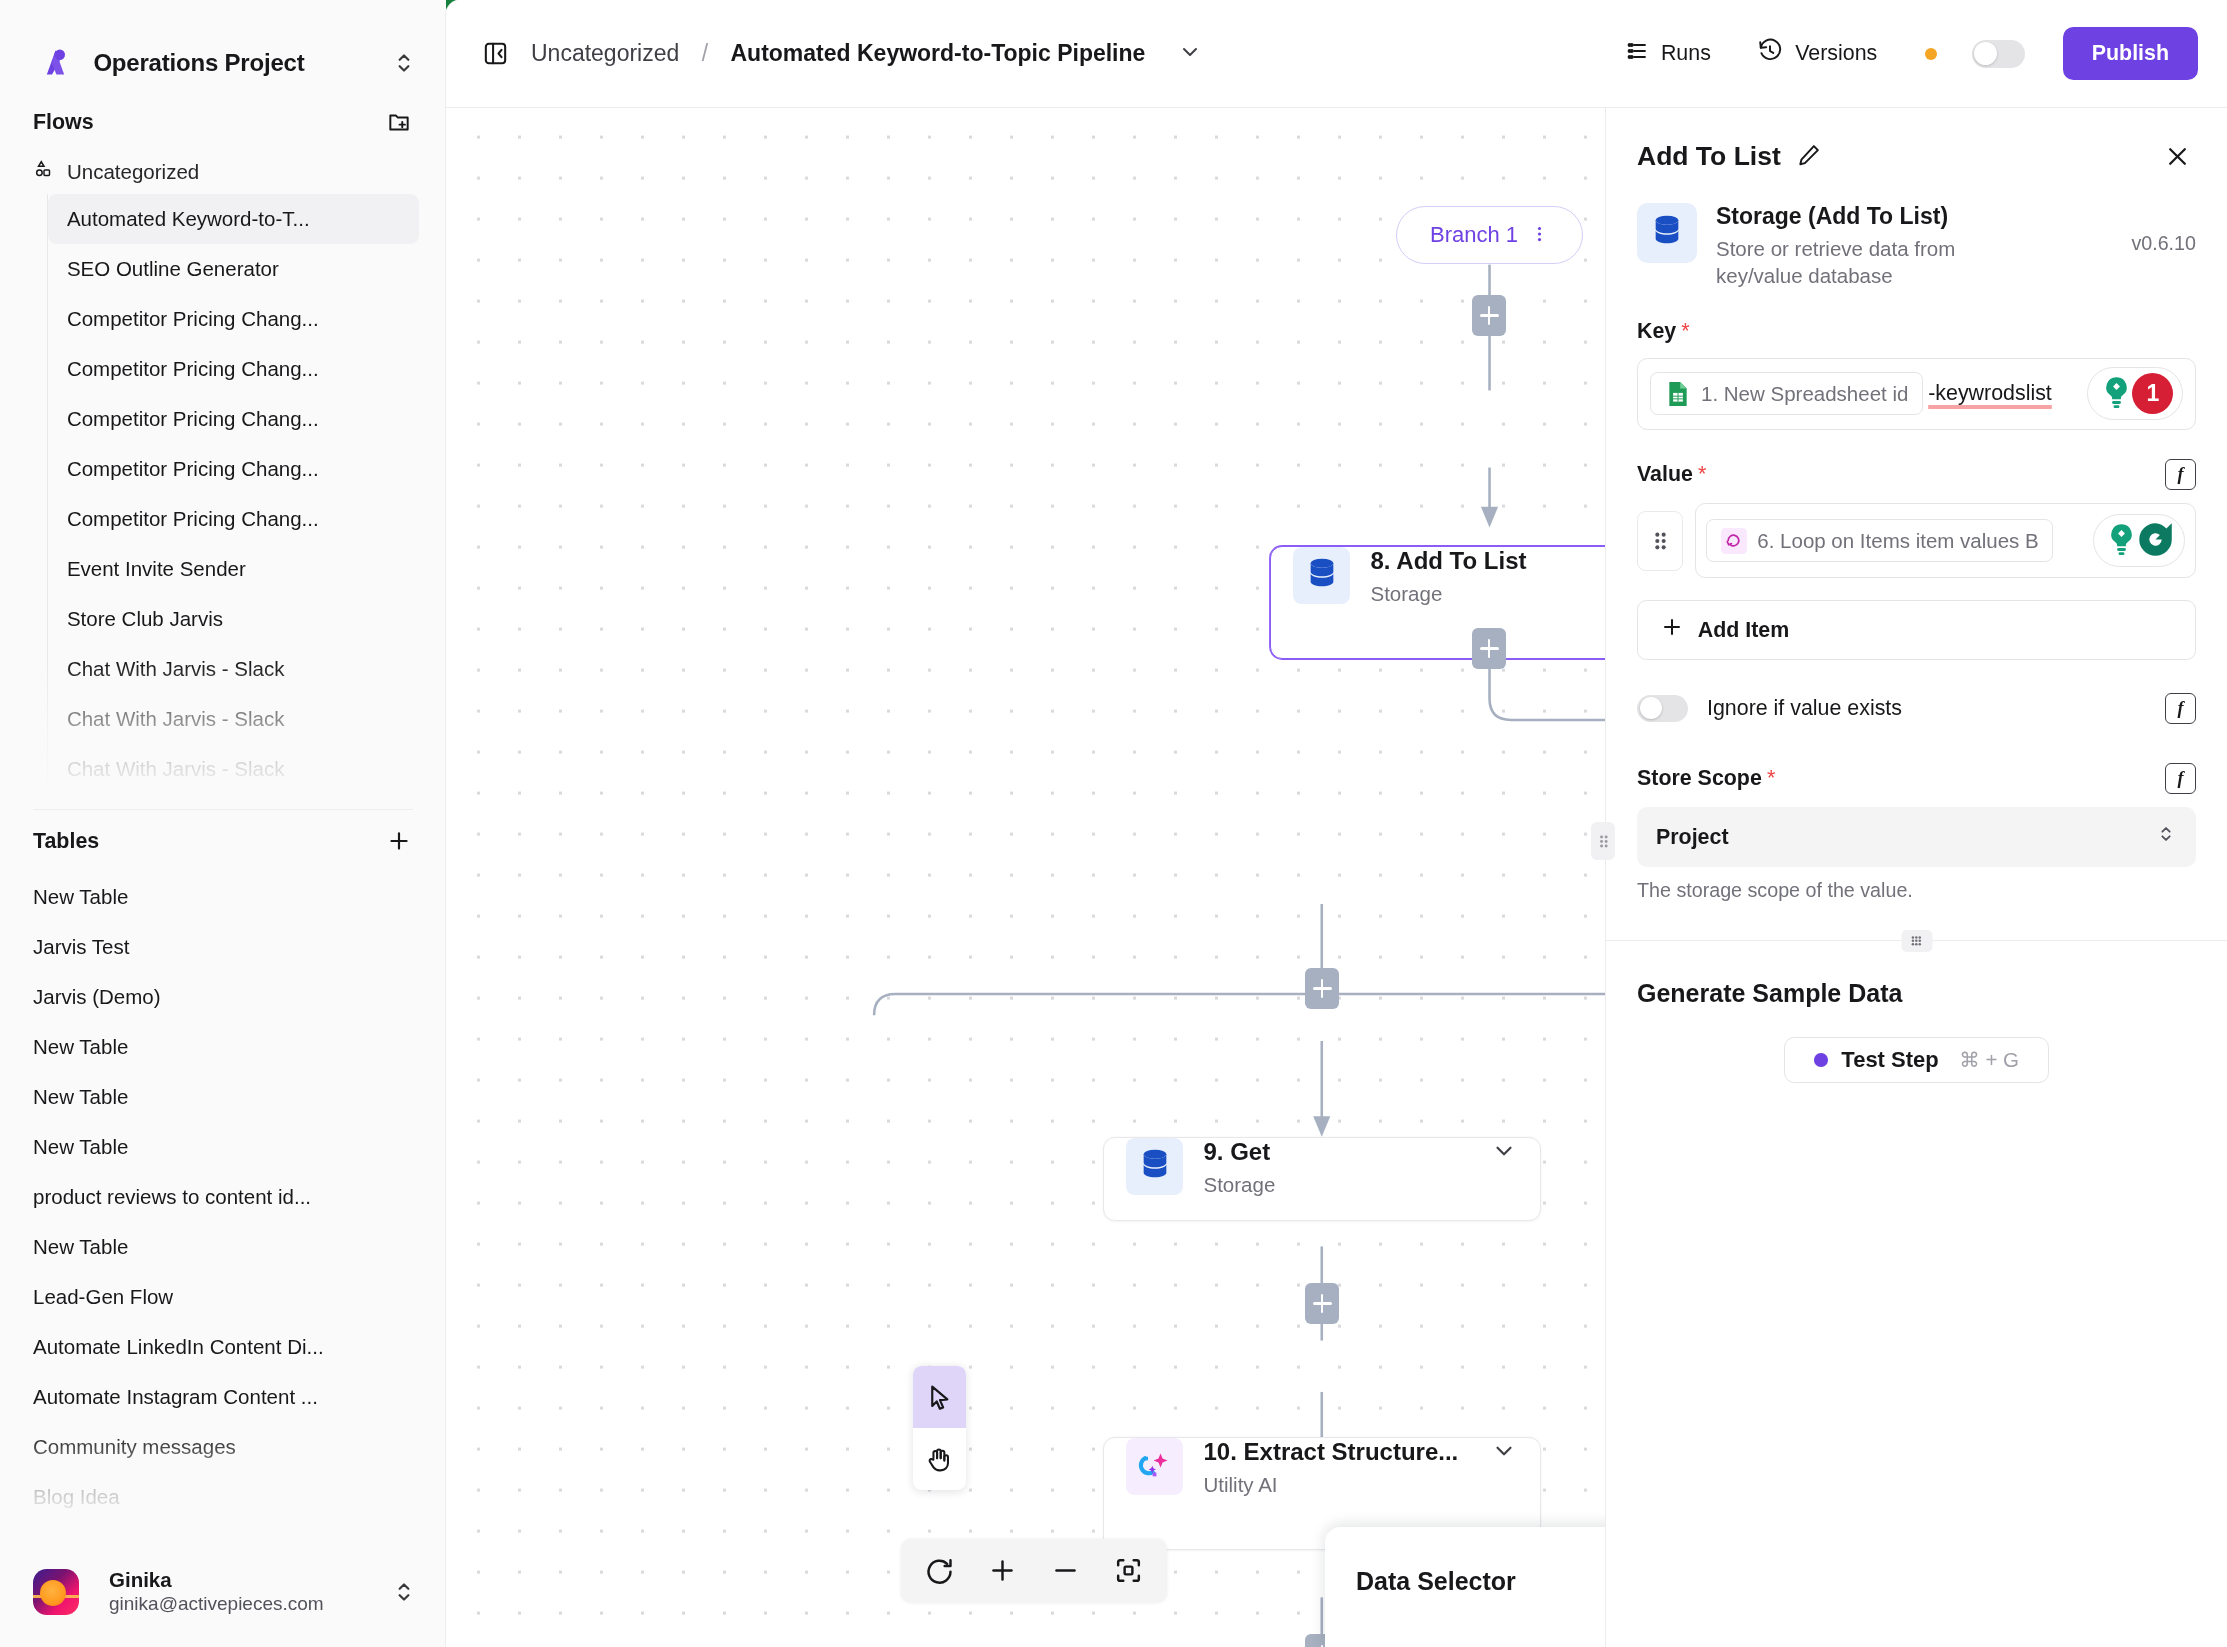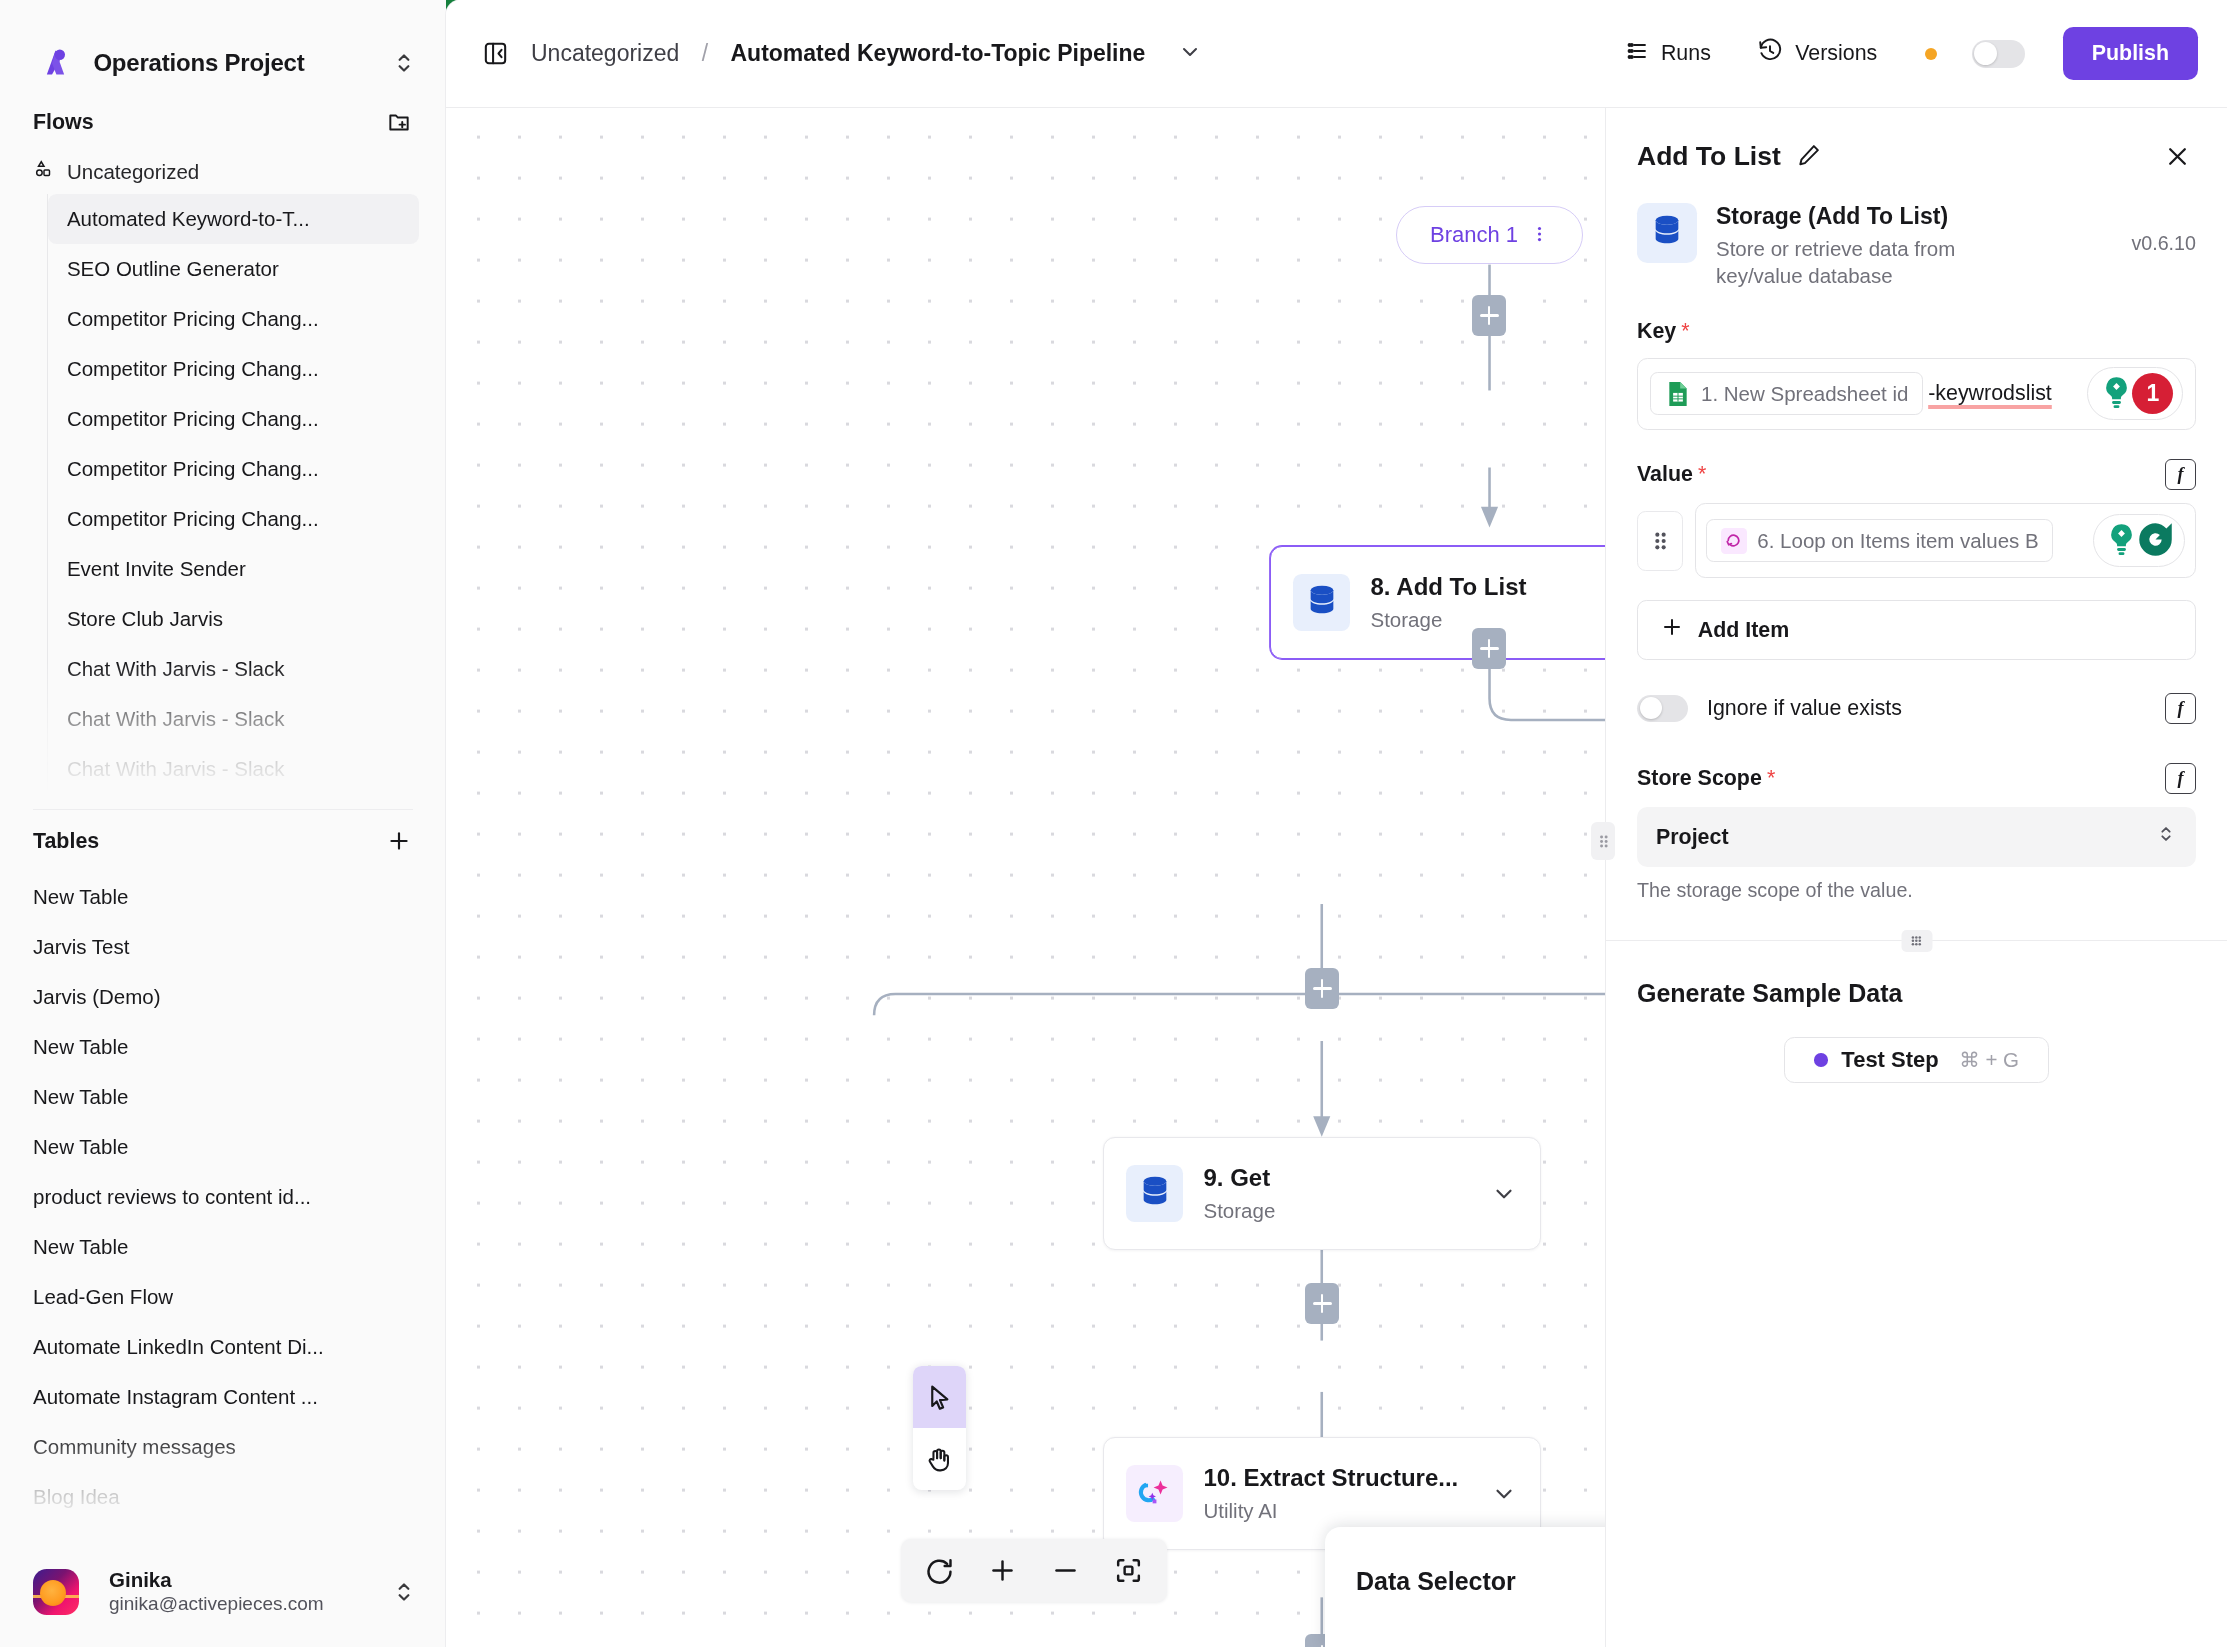--- a/index.html
+++ b/index.html
@@ -89,21 +89,21 @@
 
   .branch-pill {
     position:absolute; left:950px; top:98px; width:187px; height:58px;
     border:0.9px solid #d6ccf7; border-radius:855px; background:#fff;
     display:flex; align-items:center; justify-content:center; gap:12px; cursor:pointer;
   }
   .branch-pill .bl { font-size:22px; color:#6e41e2; font-weight:500;}
 
   .node {
     position:absolute; background:#fff; border:0.9px solid #e8e8ec; border-radius:12px;
-    box-shadow: 0 0.9px 2.6px rgba(16,24,40,.05); display:flex; align-items:center; gap:20.5px;
+    box-shadow: 0 0.9px 2.6px rgba(16,24,40,.05); display:flex; align-items:flex-start; gap:20.5px;
     padding: 0 22px; cursor:pointer;
   }
   .node.selected { border-color:#8b5cf6; box-shadow:0 0 0 0.9px #8b5cf6; }
   .node-ico { width:57px;height:57px;border-radius:8.6px;display:flex;align-items:center;justify-content:center;flex:0 0 57px;}
   .node-ico.storage { background:#e8effc; }
   .node-ico.ai { background:#f6eefe; }
   .node-txt { flex:1; min-width:0; }
   .node-title { font-size:24px; font-weight:600; color:#18181b; white-space:nowrap; overflow:hidden; text-overflow:ellipsis;}
   .node-sub { font-size:20.5px; color:#71717a; margin-top:6.8px;}
   .node-chev { width:29px; display:flex;align-items:center;justify-content:center;}
@@ -395,21 +395,21 @@
           <div class="node-title">8. Add To List</div>
           <div class="node-sub">Storage</div>
         </div>
 
       </div>
 
       <div class="plus-btn" style="left:1026px; top:520px;"></div>
 
       <div class="plus-btn" style="left:859px; top:860px;"></div>
 
-      <div class="node" style="left:657px; top:1029px; width:438px; height:113px;">
+      <div class="node" style="left:657px; top:1029px; width:438px; height:84px;">
         <div class="node-ico storage">
           <svg width="34" height="38" viewBox="0 0 24 26" fill="#1a4fc4">
             <ellipse cx="12" cy="4" rx="8" ry="3.2"></ellipse>
             <path d="M4 4v6c0 1.8 3.6 3.2 8 3.2s8-1.4 8-3.2V4c0 1.8-3.6 3.2-8 3.2S4 5.8 4 4z"></path>
             <path d="M4 11v6c0 1.8 3.6 3.2 8 3.2s8-1.4 8-3.2v-6c0 1.8-3.6 3.2-8 3.2S4 12.8 4 11z"></path>
           </svg>
         </div>
         <div class="node-txt">
           <div class="node-title">9. Get</div>
           <div class="node-sub">Storage</div>

